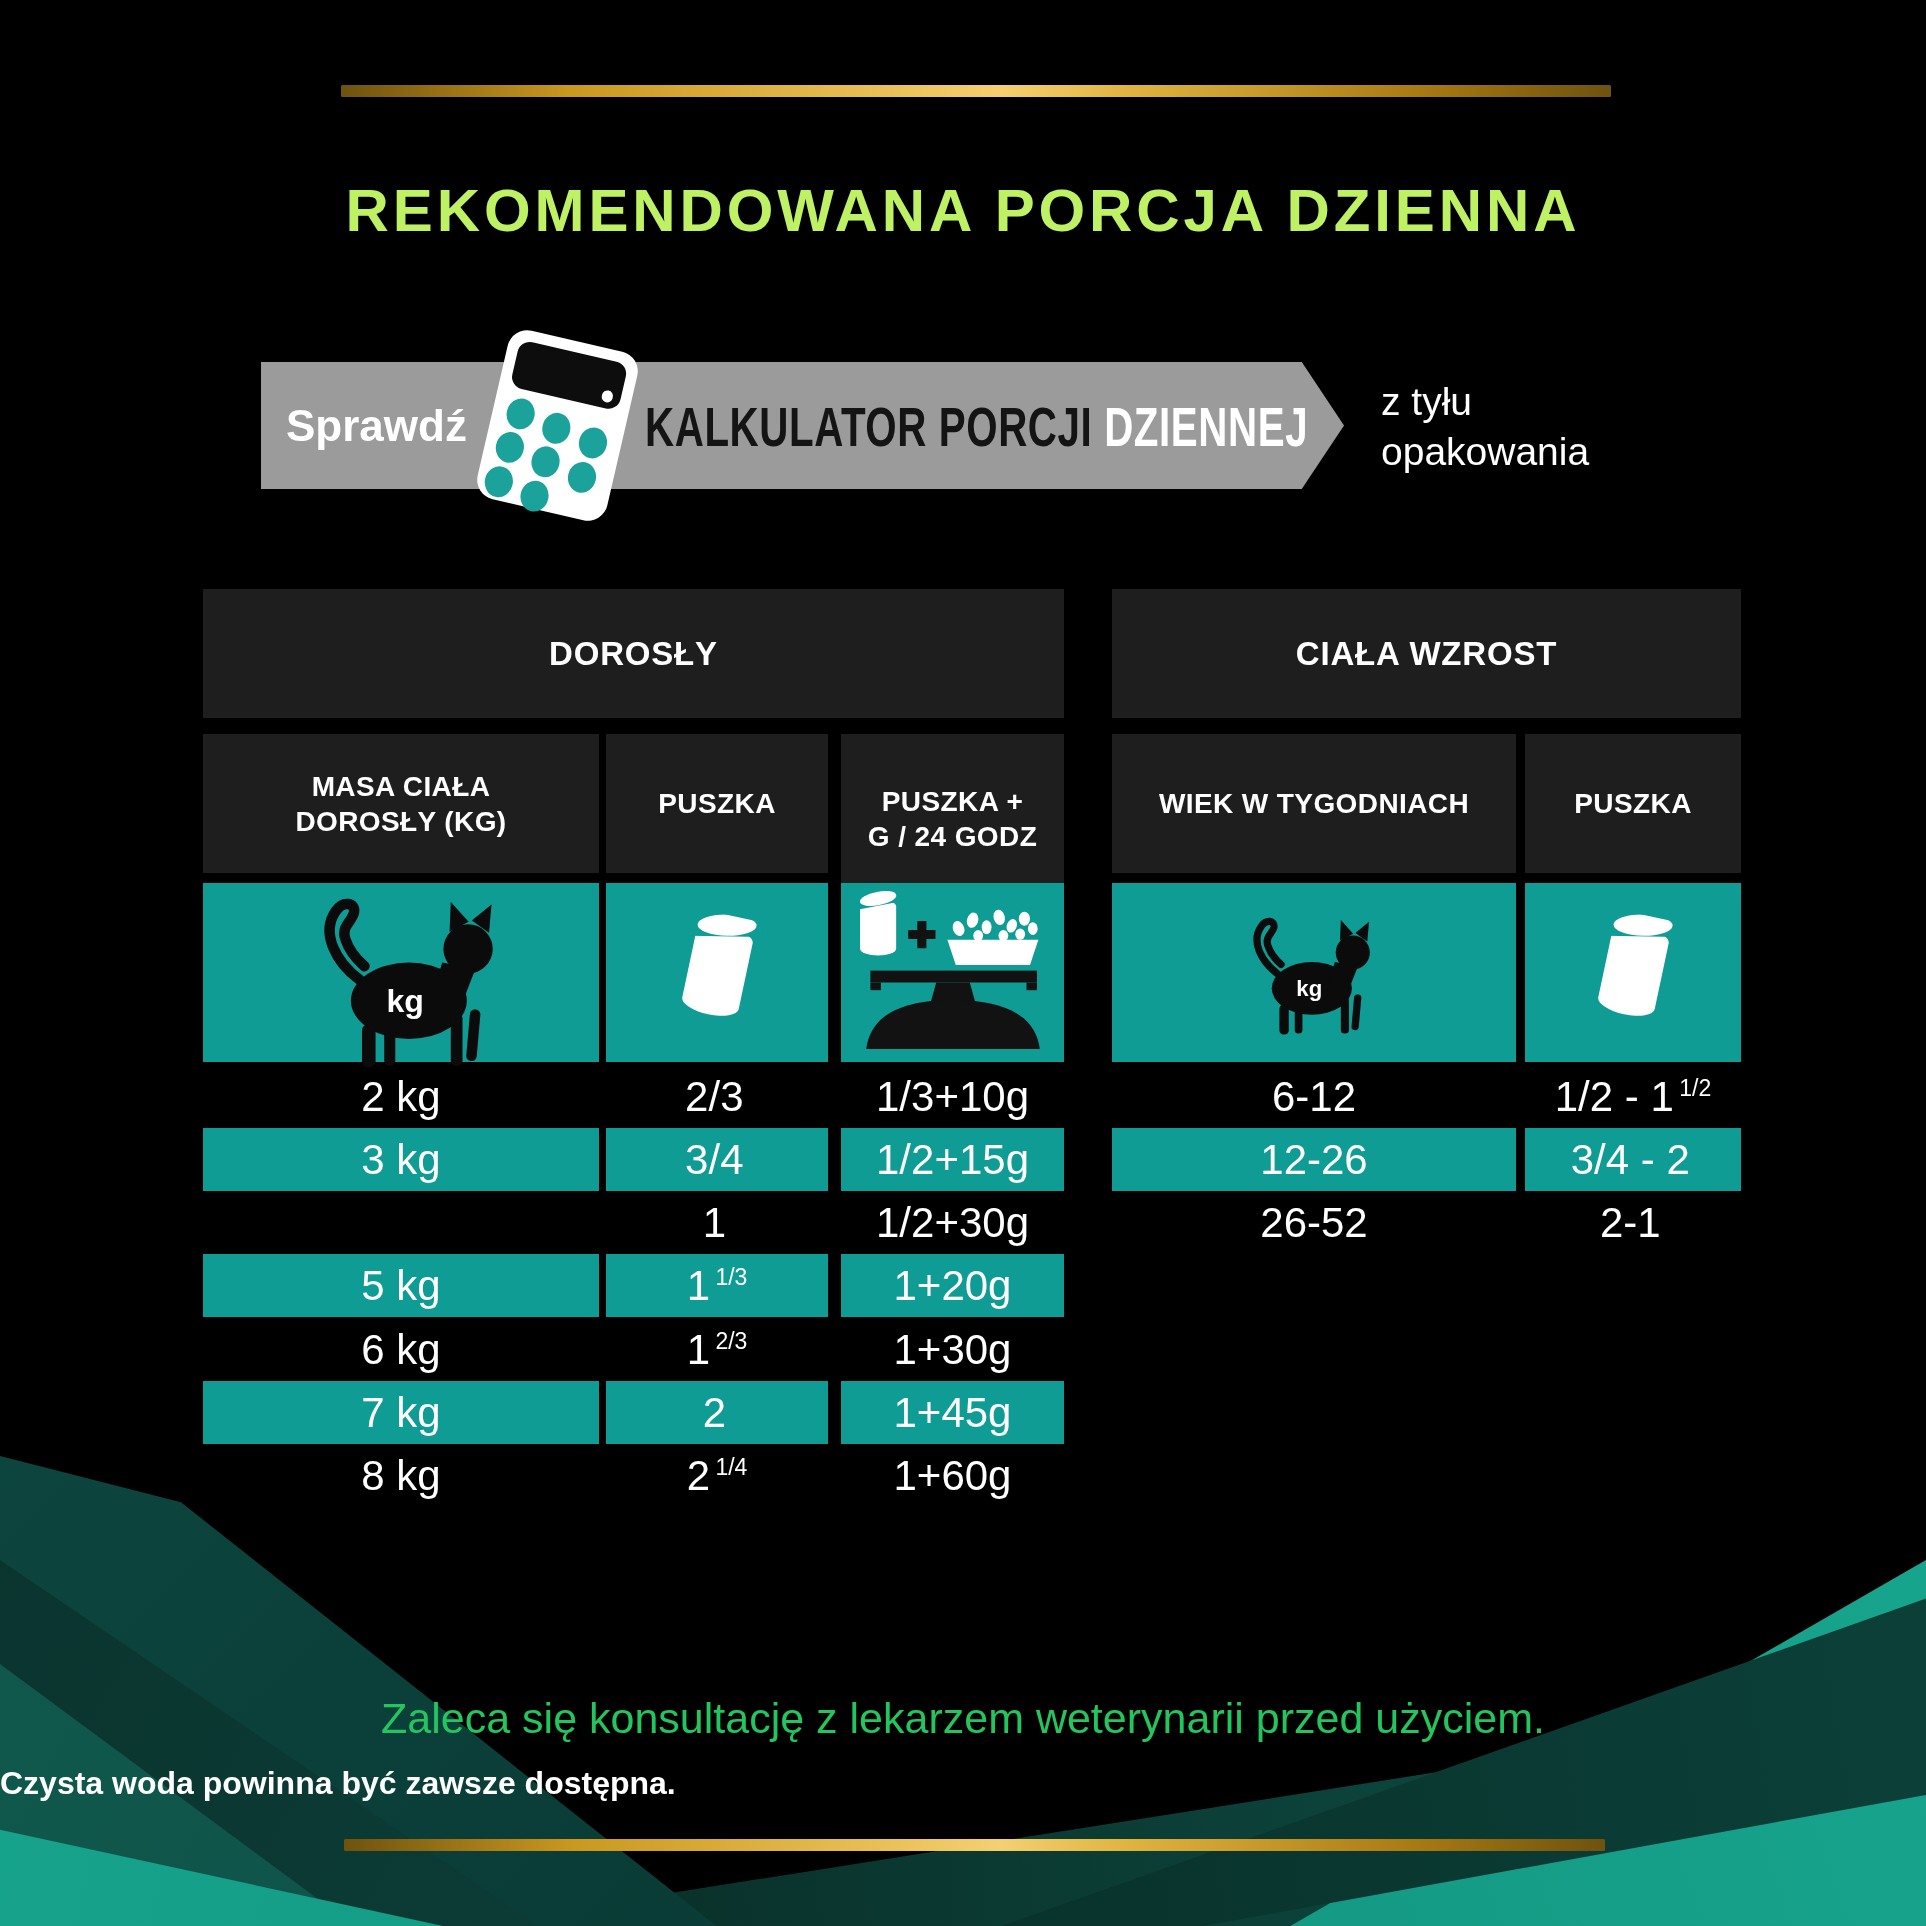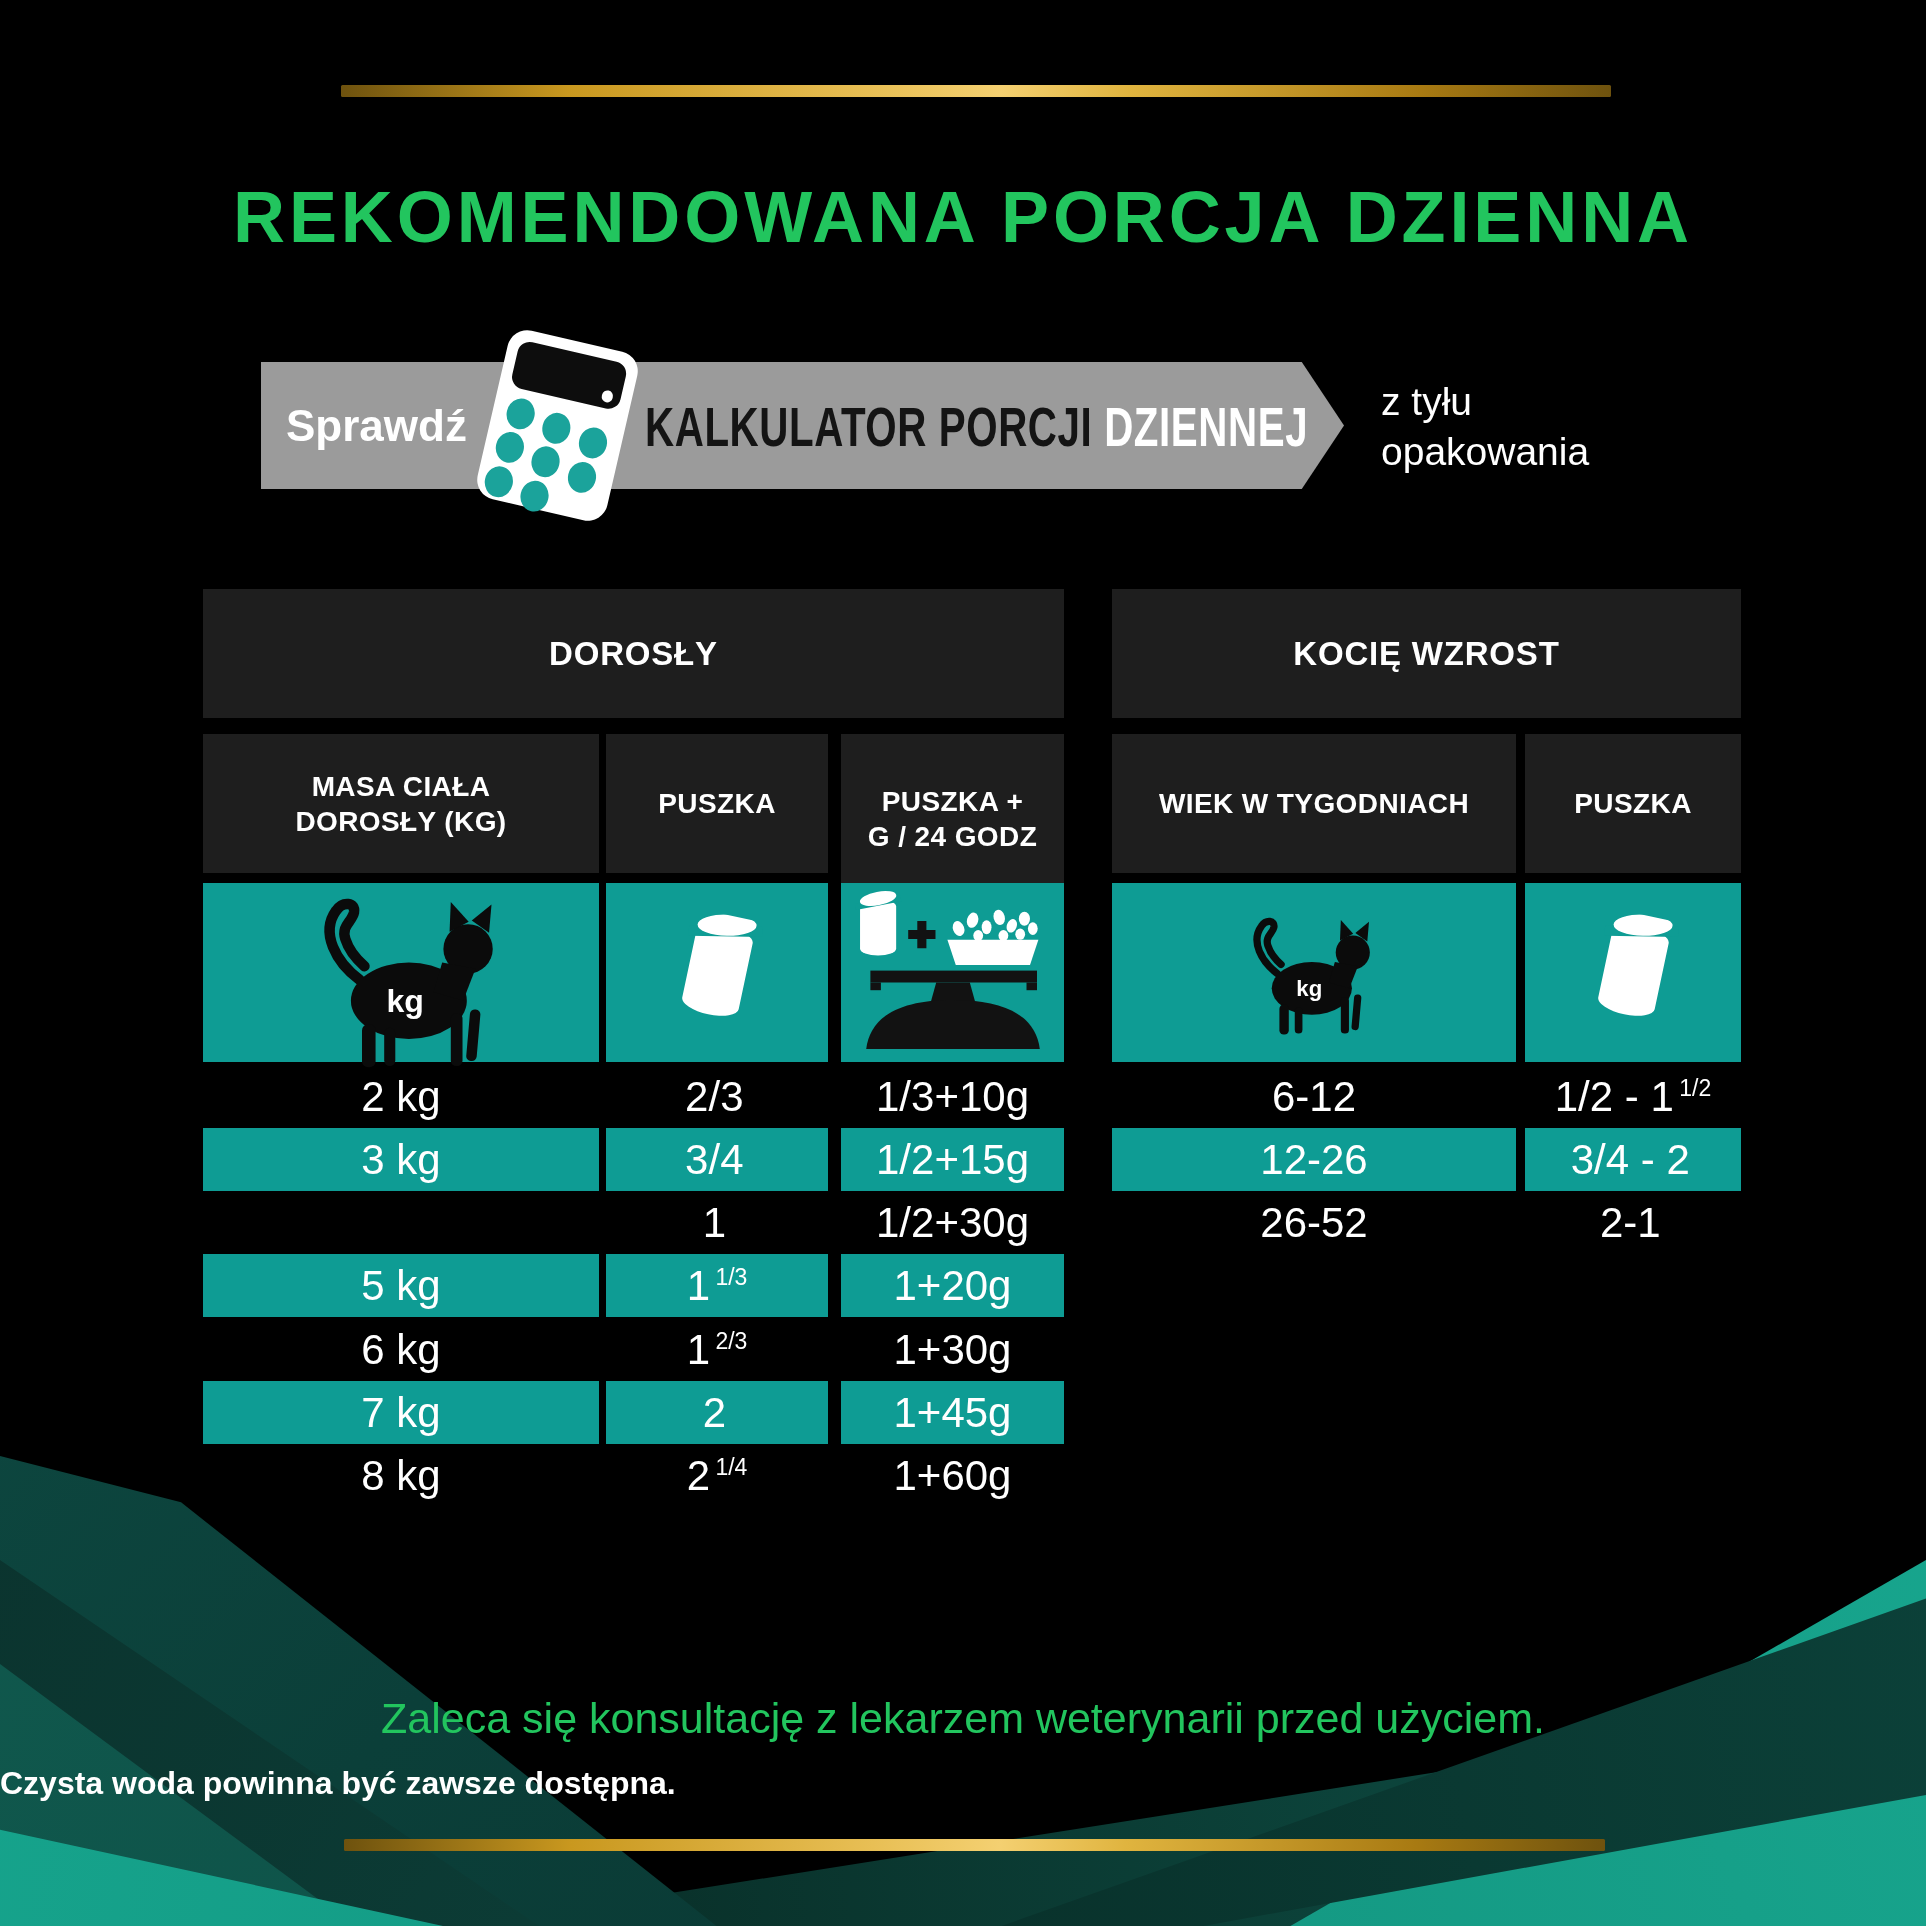--- a/index.html
+++ b/index.html
@@ -26,21 +26,21 @@
     clip-path:polygon(100% 81%,100% 100%,67% 100%);}
   .deco-r2{background:linear-gradient(260deg,#0C443C,#06241F);
     clip-path:polygon(52% 100%,100% 83%,100% 93.2%,62.5% 100%);}
   .deco-r3{background:linear-gradient(265deg,#0D4A41 20%,#082923 85%);
     clip-path:polygon(24% 100%,100% 88%,100% 100%);}
   
   .gold{position:absolute;height:11.6px;z-index:3;border-radius:1.5px;
     background:linear-gradient(90deg,var(--gold-dark) 0%,var(--gold-mid) 18%,#E8BF55 42%,var(--gold-light) 52%,#E0B43F 62%,#A87A12 85%,var(--gold-dark) 100%);}
   
   .title{position:absolute;top:176px;left:0;width:100%;text-align:center;z-index:2;
-    color:#22c55e;font-weight:700;font-size:72px;letter-spacing:3.9px;white-space:nowrap;}
+    color:#bef264;font-weight:700;font-size:60px;letter-spacing:3.9px;white-space:nowrap;}
   
   .banner{position:absolute;left:261px;top:362px;width:1083px;height:127px;z-index:2;
     background:var(--banner);clip-path:polygon(0 0,96.1% 0,100% 50%,96.1% 100%,0 100%);}
   .sprawdz{position:absolute;left:25px;top:0;height:127px;line-height:127px;
     color:#fff;font-size:44px;font-weight:700;}
   .kalk{position:absolute;left:384px;top:0;height:127px;line-height:129px;white-space:nowrap;
     font-size:56px;font-weight:700;transform:scaleX(.72);transform-origin:left center;letter-spacing:0.8px;}
   .kalk .dark{color:#141414;}
   .kalk .light{color:#fff;}
   .calc{position:absolute;left:228px;top:-23px;width:133px;height:173px;background:#fff;
@@ -213,21 +213,21 @@
 
   <div class="cell hl c-a1 r5"><span>7 kg</span></div>
   <div class="cell hl c-a2 r5"><span>2</span><sup></sup></div>
   <div class="cell hl c-a3 r5"><span>1+45g</span></div>
 
   <div class="cell c-a1 r6"><span>8 kg</span></div>
   <div class="cell c-a2 r6"><span>2</span><sup>1/4</sup></div>
   <div class="cell c-a3 r6"><span>1+60g</span></div>
 
   <div class="panel center" style="left:1112px;top:589px;width:629px;height:129px;">
-    <span class="sec-head">KOCIĘ WZROST</span>
+    <span class="sec-head">CIAŁA WZROST</span>
   </div>
   <div class="panel center" style="left:1112px;top:734px;width:404px;height:139px;">
     <span class="col-head">WIEK W TYGODNIACH</span>
   </div>
   <div class="panel center" style="left:1525px;top:734px;width:216px;height:139px;">
     <span class="col-head">PUSZKA</span>
   </div>
 
   <div class="iconbox" style="left:1112px;top:883px;width:404px;height:179px;">
     <svg class="icon-svg" style="left:116px;top:26px;" width="154" height="128" viewBox="0 0 360 300">

